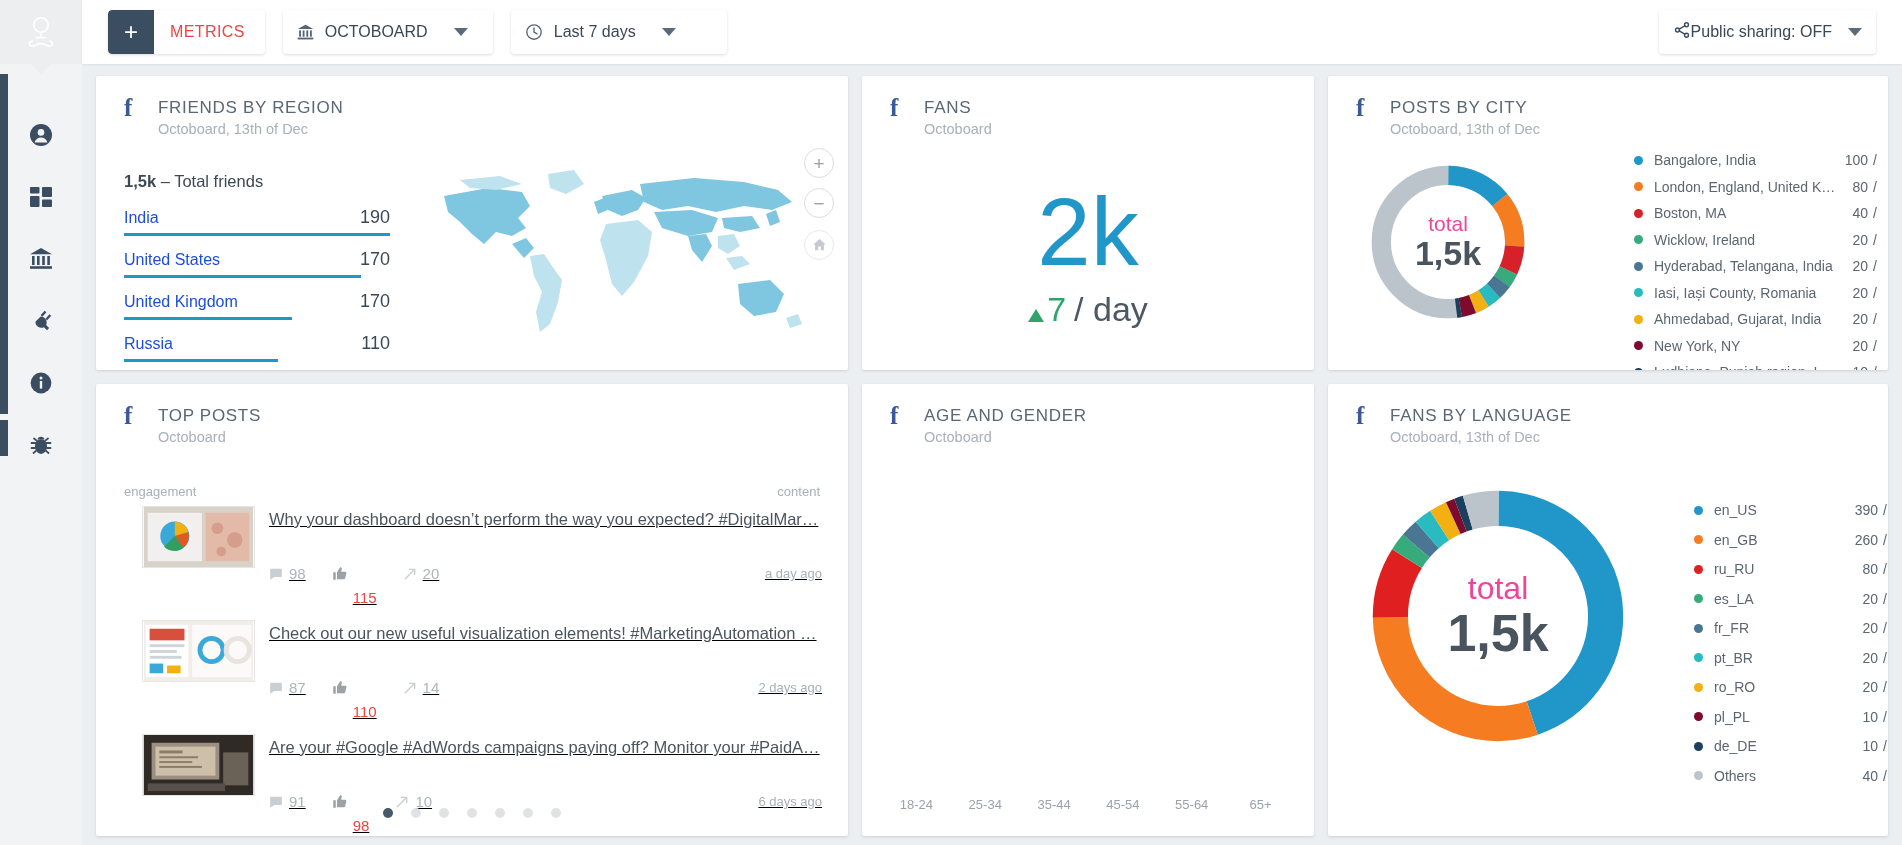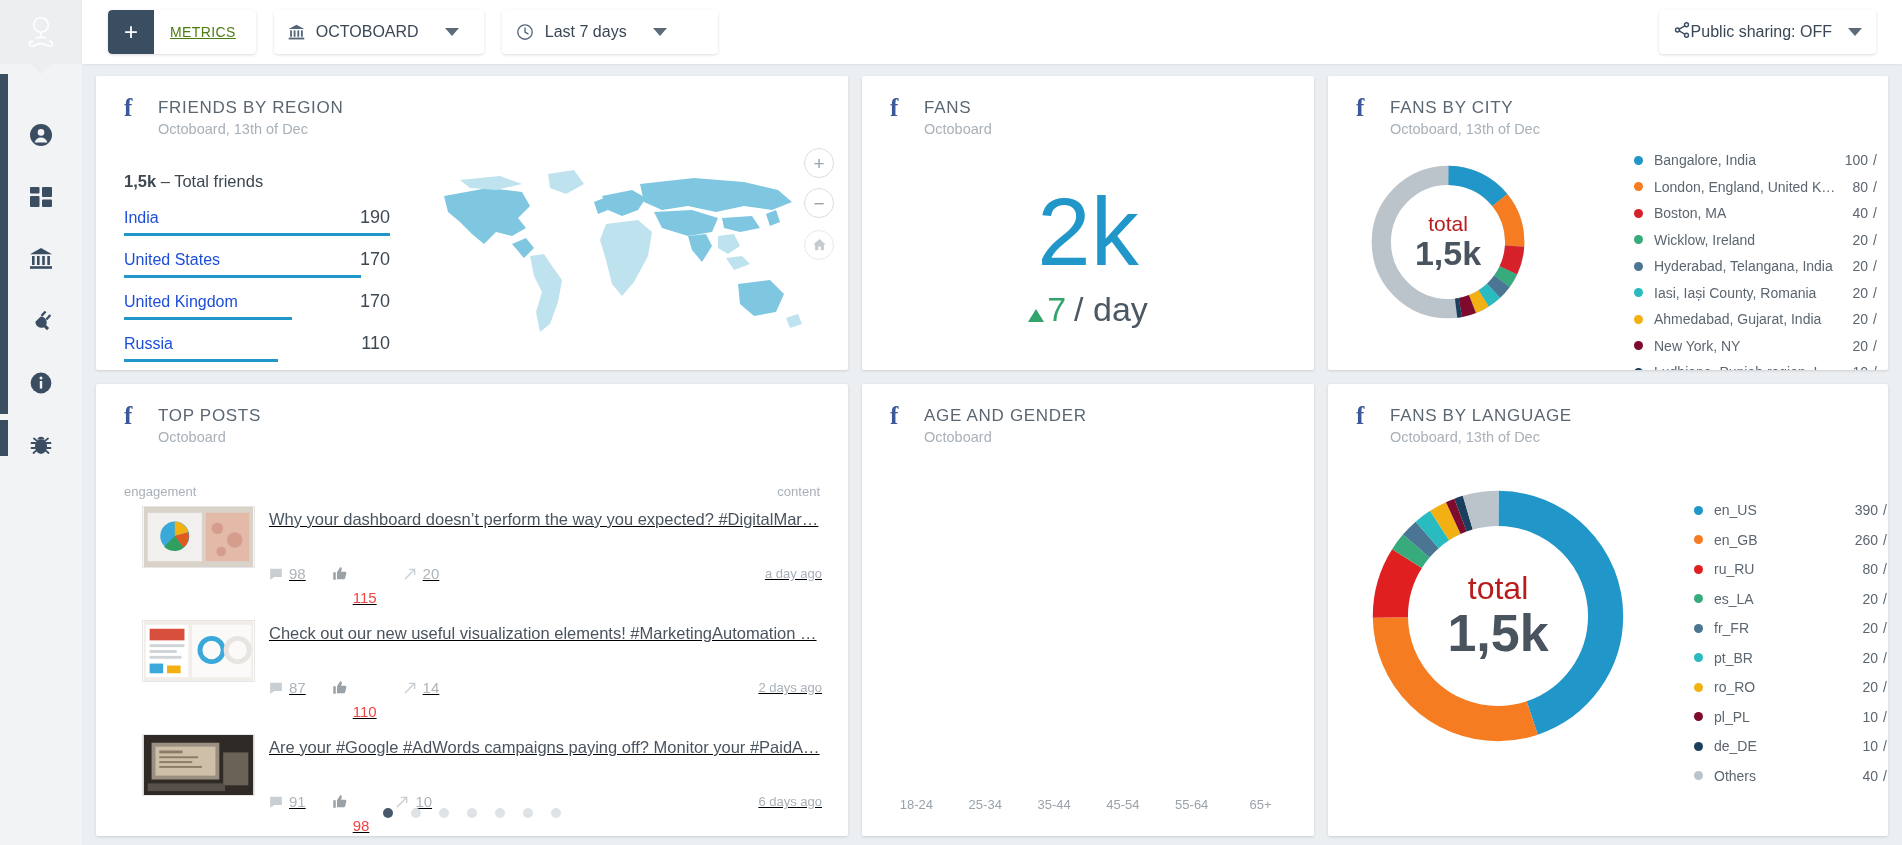--- a/index.html
+++ b/index.html
@@ -53,21 +53,21 @@
     box-shadow: 0 1px 3px rgba(0,0,0,.14);
     margin-right: 18px;
   }
   .metrics-plus {
     width: 46px; height: 44px; background: #3b4d61; color: #fff;
     display:flex; align-items:center; justify-content:center;
     font-size: 24px; font-weight: 300;
     border-top-left-radius:4px; border-bottom-left-radius:4px;
   }
   .metrics-label {
-    padding: 0 20px 0 16px; font-size: 14px; color: #4d7c0f; letter-spacing:.4px;text-decoration:underline;
+    padding: 0 20px 0 16px; font-size: 16px; color: #ef4444; letter-spacing:.4px;
   }
   .dd {
     display: flex; align-items: center; height: 44px; background: #fff;
     border-radius: 4px; box-shadow: 0 1px 3px rgba(0,0,0,.14);
     padding: 0 14px; margin-right: 18px; color: #3a4755; font-size: 16px;
     cursor: pointer;
   }
   .dd .dd-ic { margin-right: 11px; display:flex; align-items:center; color:#54657a; }
   .dd .dd-text { white-space: nowrap; }
   .dd .caret {
@@ -159,21 +159,21 @@
   }
   .fans-rate .gr { color: #32a36b; }
   .fans-rate .sl { color: #4c5863; margin-left: 8px; }
 
   
   .donut-wrap { position: absolute; display: flex; align-items: center; }
   .donut-center {
     position: absolute; inset: 0; display: flex; flex-direction: column;
     align-items: center; justify-content: center;
   }
-  .donut-center .lbl { color: #b91c1c; }
+  .donut-center .lbl { color: #ec4899; }
   .donut-center .big { color: #4a545e; font-weight: 700; }
 
   .legend { display: flex; flex-direction: column; }
   .lg-row { display: flex; align-items: center; font-size: 14px; }
   .lg-dot { width: 9px; height: 9px; border-radius: 50%; margin-right: 11px; flex: none; }
   .lg-name {
     color: #5b6670; white-space: nowrap; overflow: hidden;
     text-overflow: ellipsis;
   }
   .lg-v { color: #5b6670; text-align: right; }
@@ -472,21 +472,21 @@
             <span class="gr">7</span>
             <span class="sl">/ day</span>
           </div>
         </div>
       </div>
 
       <div class="card c-c">
         <div class="card-head">
           <div class="card-title-row">
             <div class="fb-ic">f</div>
-            <div class="card-title">FANS BY CITY</div>
+            <div class="card-title">POSTS BY CITY</div>
           </div>
           <div class="card-sub">Octoboard, 13th of Dec</div>
         </div>
 
         <div class="donut-wrap" style="left:32px; top:78px; width:176px; height:176px;">
           <svg id="city-donut" width="176" height="176" viewBox="0 0 42 42">
               <circle cx="21" cy="21" r="15.9154943092" fill="none" stroke="#bcc4cb" stroke-width="4.6"></circle>
               <circle cx="21" cy="21" r="15.9154943092" fill="none" stroke="#2196c9" stroke-width="4.6" stroke-dasharray="14 86" stroke-dashoffset="25"></circle>
               <circle cx="21" cy="21" r="15.9154943092" fill="none" stroke="#f57c20" stroke-width="4.6" stroke-dasharray="12 88" stroke-dashoffset="11"></circle>
               <circle cx="21" cy="21" r="15.9154943092" fill="none" stroke="#d6202a" stroke-width="4.6" stroke-dasharray="6 94" stroke-dashoffset="99"></circle>

